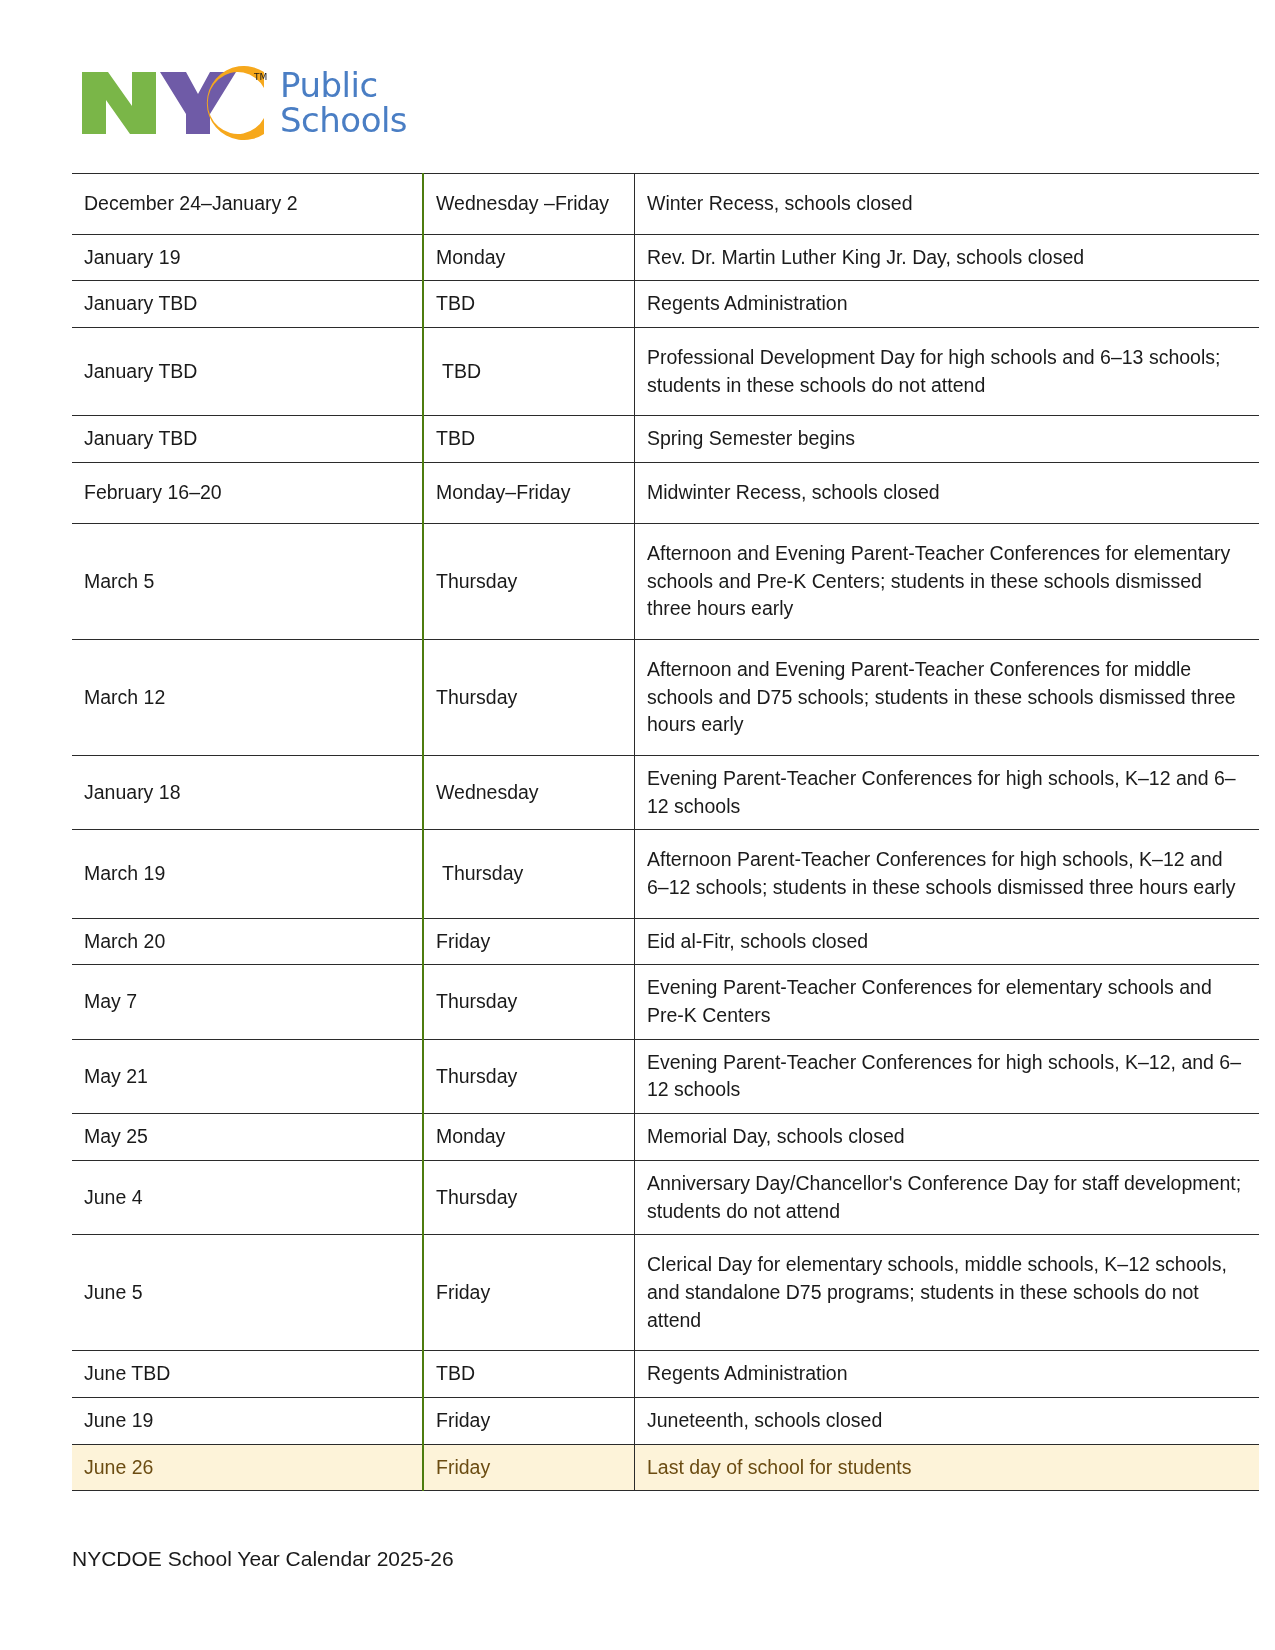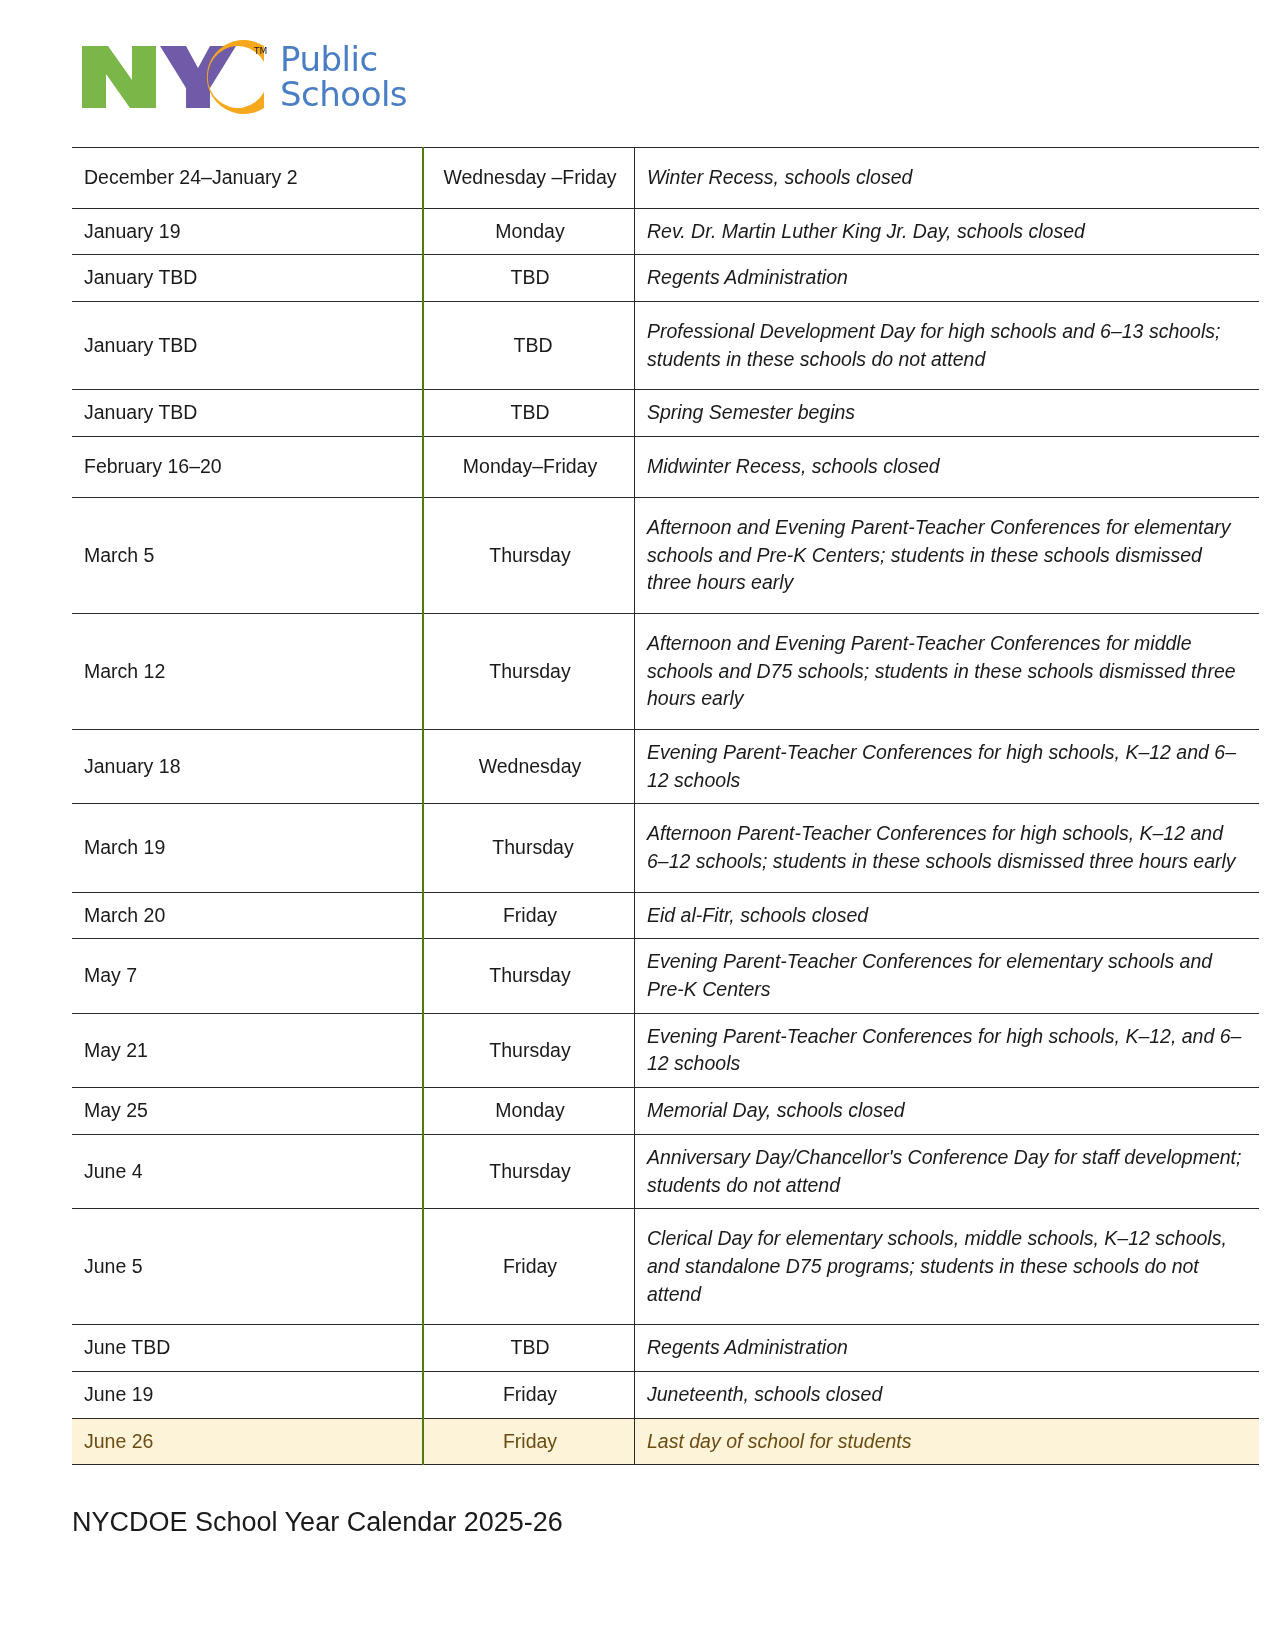--- a/index.html
+++ b/index.html
@@ -11,21 +11,21 @@
     width: 1275px;
     height: 1650px;
     font-family: "Liberation Sans", sans-serif;
     color: #1a1a1a;
     position: relative;
   }
   .page {
     width: 1275px;
     height: 1650px;
     box-sizing: border-box;
-    padding: 31px 72px 0 72px;
+    padding: 57px 72px 0 72px;
     position: relative;
   }
 
   
   .logo-wrap {
     display: flex;
     align-items: center;
     height: 92px;
     margin-left: 6px;
     margin-bottom: 24px;
@@ -63,38 +63,36 @@
     vertical-align: middle;
     color: #1a1a1a;
   }
   td.c-date {
     width: 328px;
     border-right: 2px solid #4d7c0f;
   }
   td.c-day {
     width: 188px;
     border-right: 1px solid #2b2b2b;
-    text-align: center;
   }
   td.c-desc {
     width: 602px;
-    font-style: italic;
   }
   tr.highlight td {
     background: #fdf3d9;
     color: #6b4c12;
   }
   tr.tall td { padding-top: 16px; padding-bottom: 16px; }
 
   
   .footer {
     position: absolute;
     left: 72px;
-    bottom: 112px;
-    font-size: 27px;
+    bottom: 79px;
+    font-size: 21px;
     color: #1a1a1a;
   }
 </style>
 </head>
 <body>
 
 <div class="page">
 
   <div class="logo-wrap">
     <div class="logo-mark">

